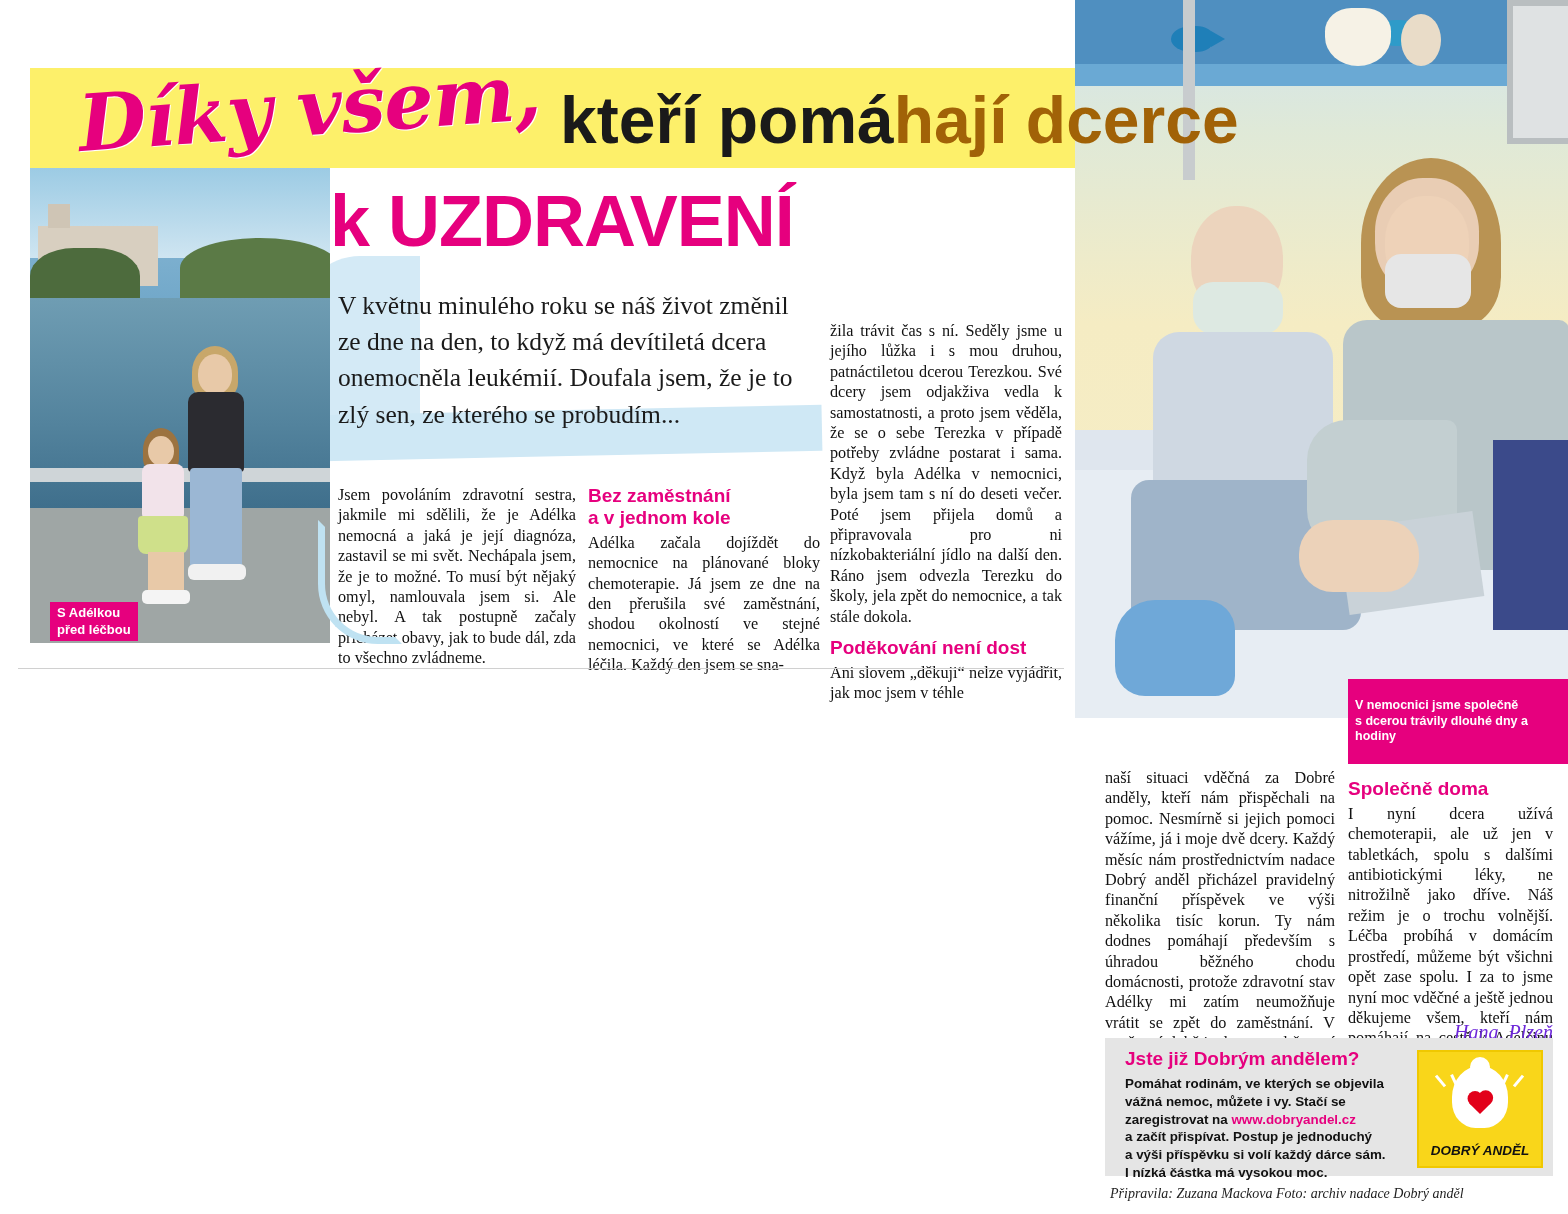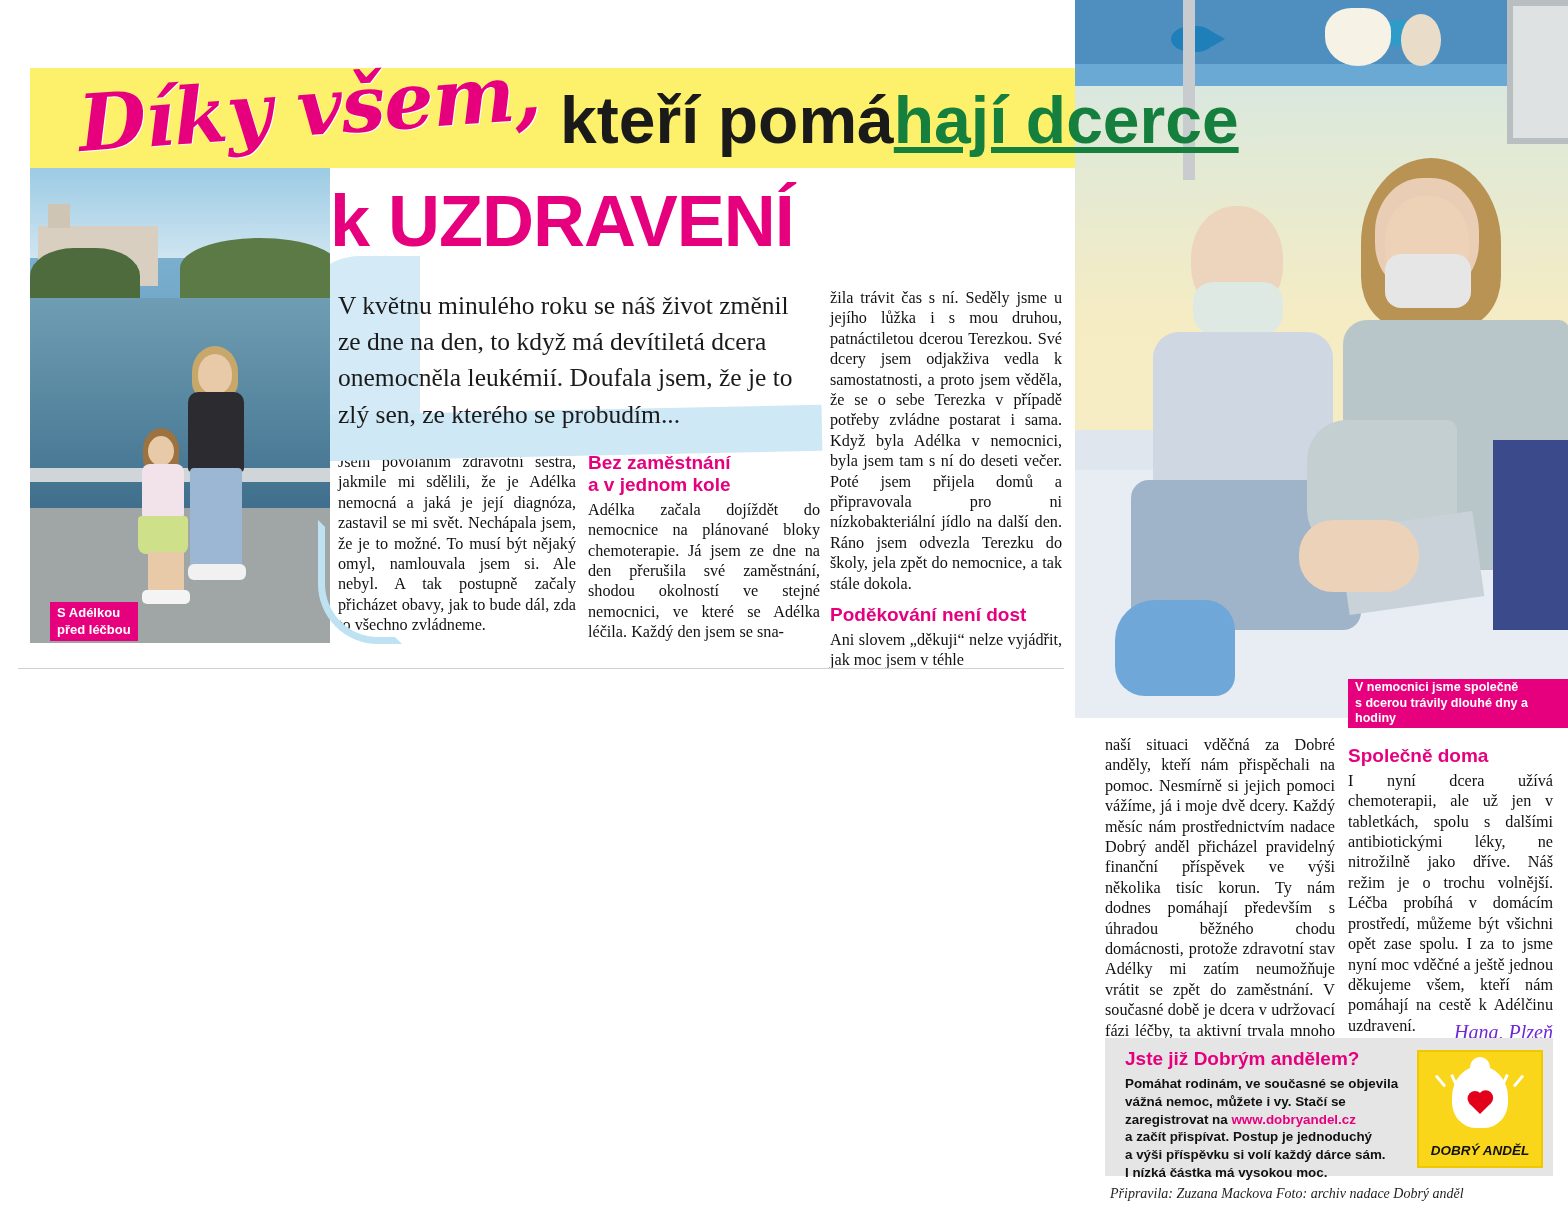--- a/index.html
+++ b/index.html
@@ -51,22 +51,21 @@
     left: 560px;
     top: 82px;
     font-family: "Liberation Sans", sans-serif;
     font-weight: bold;
     font-size: 66px;
     color: #1a1a1a;
     white-space: nowrap;
     z-index: 6;
   }
   .headline-rest .blue {
-    color: #15803d;
-    text-decoration: underline;
+    color: #a16207;
   }
   .headline-big {
     position: absolute;
     left: 330px;
     top: 180px;
     font-family: "Liberation Sans", sans-serif;
     font-weight: bold;
     font-size: 72px;
     color: #e6007e;
     letter-spacing: -1px;
@@ -165,20 +164,21 @@
 
   
   .col {
     position: absolute;
     font-family: "Liberation Serif", serif;
     font-size: 16.2px;
     line-height: 1.26;
     color: #111;
     text-align: justify;
     hyphens: auto;
+    margin-top: 33px;
   }
   .col p { margin: 0 0 0 0; }
   .col-1 { left: 338px; top: 452px; width: 238px; }
   .col-2 { left: 588px; top: 452px; width: 232px; }
   .col-3 { left: 830px; top: 288px; width: 232px; }
   .subhead {
     font-family: "Liberation Sans", sans-serif;
     font-weight: bold;
     font-size: 19px;
     line-height: 1.15;
@@ -239,21 +239,21 @@
   .hosp-caption {
     position: absolute;
     left: 1348px;
     top: 679px;
     background: #e6007e;
     color: #fff;
     font-family: "Liberation Sans", sans-serif;
     font-weight: bold;
     font-size: 12.5px;
     line-height: 1.25;
-    padding: 1px 7px;
+    padding: 19px 7px;
     z-index: 9;
   }
 
   
   .col-4 { left: 1105px; top: 735px; width: 230px; }
   .col-5 { left: 1348px; top: 735px; width: 205px; }
 
   .credit {
     position: absolute;
     left: 1110px;
@@ -465,21 +465,21 @@
 <div class="col col-5">
   <div class="subhead" style="margin-top:10px;">Společně doma</div>
   <p>I nyní dcera užívá chemoterapii, ale už jen v tabletkách, spolu s dalšími antibiotickými léky, ne nitrožilně jako dříve. Náš režim je o trochu volnější. Léčba probíhá v domácím prostředí, můžeme být všichni opět zase spolu. I za to jsme nyní moc vděčné a ještě jednou děkujeme všem, kteří nám pomáhají na cestě k Adélčinu uzdravení.</p>
 </div>
 
 <div class="signature">Hana, Plzeň</div>
 
 <div class="promo">
   <div class="promo-title">Jste již Dobrým andělem?</div>
   <div class="promo-text">
-    <span>Pomáhat rodinám, ve současné se objevila</span><br>
+    <span>Pomáhat rodinám, ve kterých se objevila</span><br>
     <span>vážná nemoc, můžete i vy. Stačí se</span><br>
     <span>zaregistrovat na </span><span class="url">www.dobryandel.cz</span><br>
     <span>a začít přispívat. Postup je jednoduchý</span><br>
     <span>a výši příspěvku si volí každý dárce sám.</span><br>
     <span>I nízká částka má vysokou moc.</span>
   </div>
   <div class="promo-logo">
     <div class="logo-rays">
       <span style="left:2px; transform:rotate(-40deg);"></span>
       <span style="left:16px; transform:rotate(-25deg);"></span>

